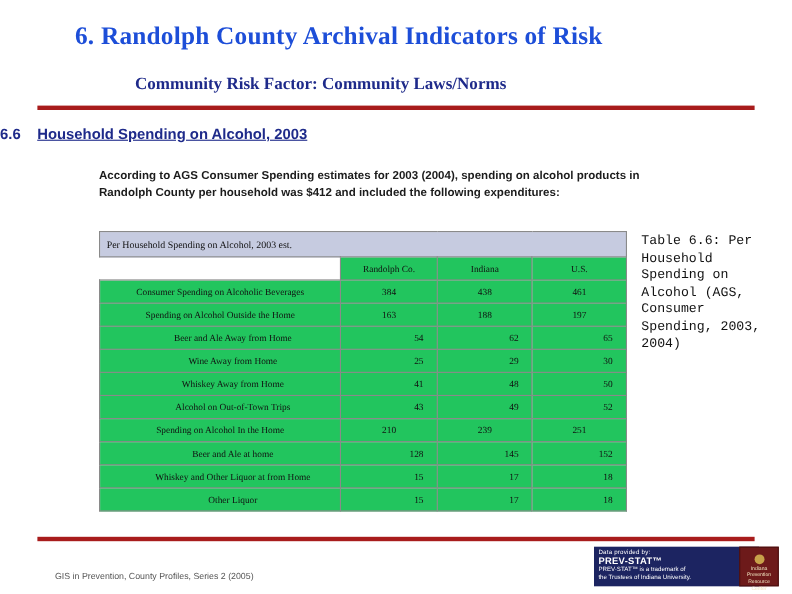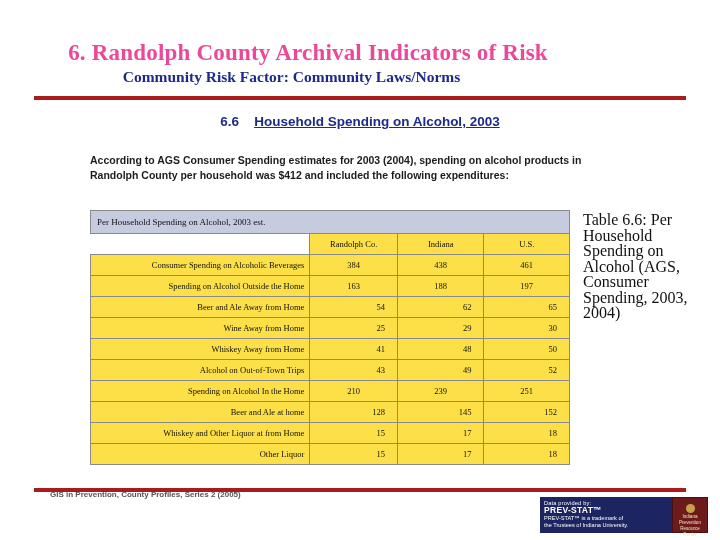--- a/index.html
+++ b/index.html
@@ -21,23 +21,22 @@
   }
   .title {
     position: absolute;
     top: 20px;
     left: 0;
     width: 616px;
     text-align: center;
     font-family: "Liberation Serif", serif;
     font-size: 23px;
     font-weight: bold;
-    color: #ec4899;
+    color: #1d4ed8;
     letter-spacing: 0.2px;
-    margin-top: 20px;
   }
   .subtitle {
     position: absolute;
     top: 68px;
     left: 0;
     width: 583px;
     text-align: center;
     font-family: "Liberation Serif", serif;
     font-size: 15.5px;
     font-weight: bold;
@@ -49,21 +48,21 @@
     left: 34px;
     width: 652px;
     height: 4px;
     background: #a81c1c;
   }
   .section-label {
     position: absolute;
     top: 114px;
     left: 0;
     width: 720px;
-    text-align: center;
+    text-align: left;
     font-size: 13.5px;
     font-weight: bold;
     color: #1e2a8a;
   }
   .section-label .num {
     text-decoration: none;
   }
   .section-label .underlined {
     text-decoration: underline;
   }
@@ -84,78 +83,78 @@
     width: 480px;
     border-collapse: collapse;
     font-family: "Liberation Serif", serif;
   }
   table.spend td {
     border: 1px solid #8a8a8a;
     font-size: 8.5px;
     color: #111111;
     padding: 3px 5px;
     height: 14px;
-    background: #fde047;
+    background: #22c55e;
   }
   table.spend tr.header-row td {
     background: #c6cbe0;
     font-size: 9px;
     font-weight: normal;
     color: #111111;
     padding: 4px 6px;
     margin-top: 14px;
   }
   table.spend tr.colhead td {
     text-align: center;
     font-size: 8.5px;
     border-top: none;
   }
   table.spend tr.colhead td.blank {
     border: none;
     background: transparent;
   }
   td.lab {
-    text-align: right;
+    text-align: center;
     width: 215px;
   }
   td.lab.indent {
     padding-left: 28px;
   }
   td.num {
     text-align: center;
     width: 78px;
   }
   td.num.r {
     text-align: right;
     padding-right: 12px;
   }
   .sidecap {
     position: absolute;
     top: 212px;
     left: 583px;
     width: 120px;
-    font-family: Liberation Serif, serif;
-    font-size: 16px;
+    font-family: Liberation Mono, monospace;
+    font-size: 12px;
     color: #111111;
     line-height: 15.5px;
   }
   .rule-bottom {
     position: absolute;
     top: 488px;
     left: 34px;
     width: 652px;
     height: 4px;
     background: #a81c1c;
   }
   .footer {
     position: absolute;
-    top: 490px;
+    top: 519px;
     left: 50px;
     font-size: 8px;
-    font-weight: bold;
+    font-weight: normal;
     color: #555555;
   }
   .logo-box {
     position: absolute;
     top: 497px;
     left: 520px;
     width: 150px;
     height: 36px;
     background: #1c2461;
     color: #ffffff;

